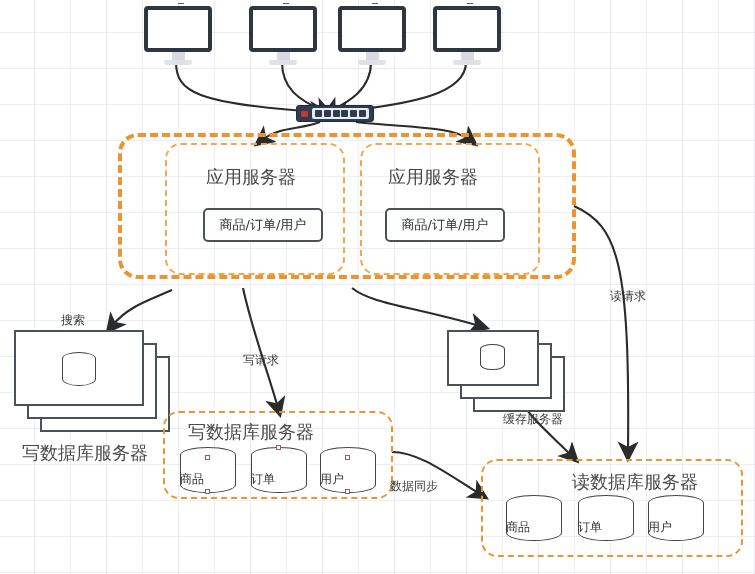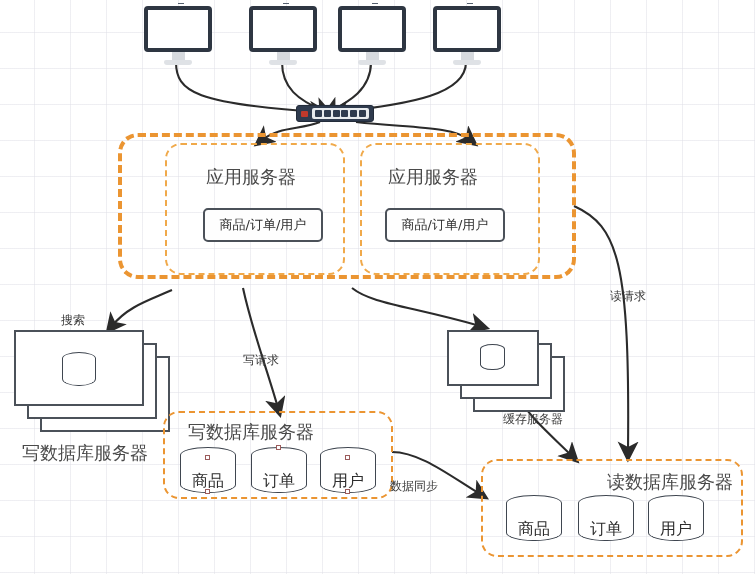--- a/index.html
+++ b/index.html
@@ -96,22 +96,22 @@
   .db-top{
     position:absolute;left:0;top:0;box-sizing:border-box;
     background:#fff;border:1.6px solid #3f4650;border-radius:50%;
   }
   .db-body{
     position:absolute;left:0;box-sizing:border-box;
     background:#fff;border:1.6px solid #3f4650;border-top:none;
     border-radius:0 0 48% 48%/0 0 22% 22%;
   }
   .db-label{
-    position:absolute;width:100%;text-align:center;
-    color:#2e2e2e;font-size:16px;
+    position:absolute;width:100%;
+    color:#2e2e2e;font-size:12px;
   }
   .handle{
     position:absolute;width:5px;height:5px;background:#fff;
     border:1px solid #9b5b5b;box-sizing:border-box;
   }
 
   
   .edge-label{
     position:absolute;color:#3a3a3a;font-size:12px;white-space:nowrap;
   }
@@ -247,21 +247,21 @@
 </div>
 <div class="db" style="left:320px;top:447px;width:56px;height:46px;">
   <div class="db-top" style="width:56px;height:16px;"></div>
   <div class="db-body" style="top:8px;width:56px;height:38px;"></div>
   <div class="db-label" style="top:24px;">用户</div>
   <div class="handle" style="left:25px;top:8px;"></div>
   <div class="handle" style="left:25px;top:42px;"></div>
 </div>
 
 <div class="region region-db" style="left:481px;top:459px;width:262px;height:98px;"></div>
-<div class="region-label" style="left:607px;top:470px;font-family:Liberation Serif, serif;">读数据库服务器</div>
+<div class="region-label" style="left:572px;top:470px;font-family:Liberation Serif, serif;">读数据库服务器</div>
 
 <div class="db" style="left:506px;top:495px;width:56px;height:46px;">
   <div class="db-top" style="width:56px;height:16px;"></div>
   <div class="db-body" style="top:8px;width:56px;height:38px;"></div>
   <div class="db-label" style="top:24px;">商品</div>
 </div>
 <div class="db" style="left:578px;top:495px;width:56px;height:46px;">
   <div class="db-top" style="width:56px;height:16px;"></div>
   <div class="db-body" style="top:8px;width:56px;height:38px;"></div>
   <div class="db-label" style="top:24px;">订单</div>

